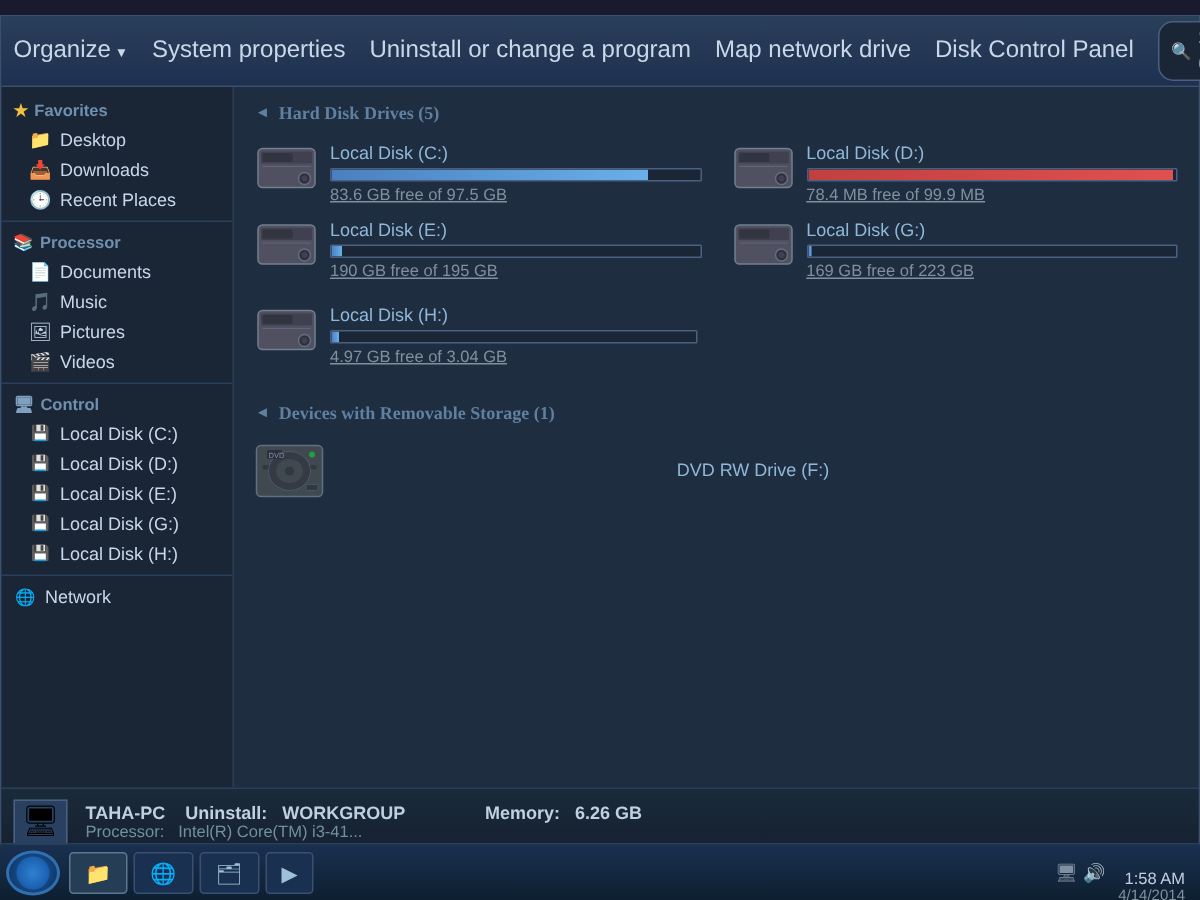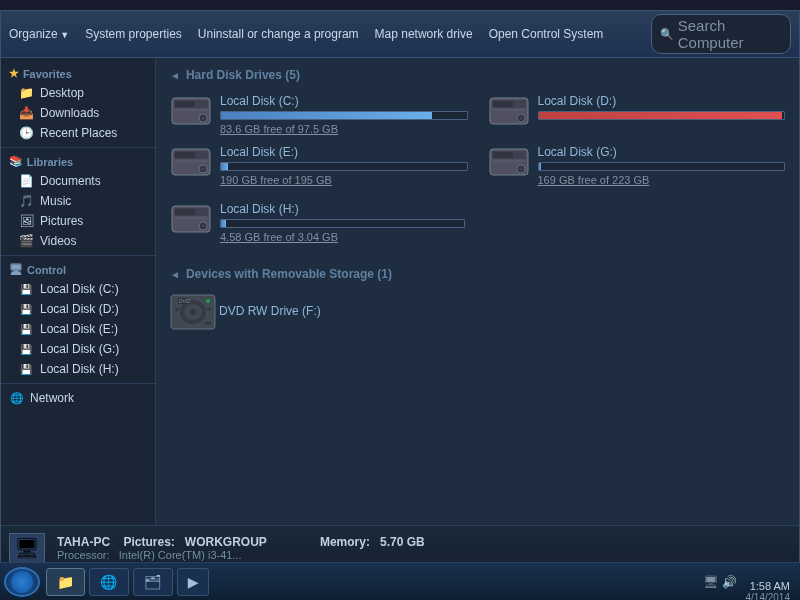--- a/index.html
+++ b/index.html
@@ -33,21 +33,21 @@
       display: flex;
       align-items: center;
       gap: 16px;
       border-bottom: 1px solid #3a5070;
       min-height: 28px;
     }
 
     .toolbar-item {
       color: #c8d8e8;
       cursor: pointer;
-      font-size: 12px;
+      font-size: 16px;
       white-space: nowrap;
     }
 
     .toolbar-item.with-arrow::after {
       content: ' ▼';
       font-size: 9px;
     }
 
     .search-box {
       margin-left: auto;
@@ -137,20 +137,21 @@
     }
 
     .section-header {
       display: flex;
       align-items: center;
       gap: 6px;
       color: #6080a0;
       font-size: 12px;
       font-weight: bold;
       margin-bottom: 12px;
+      font-family: Liberation Serif, serif;
     }
 
     .section-header::before {
       content: '◄';
       font-size: 10px;
     }
 
     .drives-grid {
       display: grid;
       grid-template-columns: 1fr 1fr;
@@ -194,20 +195,21 @@
     }
 
     .drive-space {
       color: #8090a0;
       font-size: 11px;
       text-decoration: underline;
     }
 
     .removable-section {
       margin-top: 24px;
+      text-align: center;
     }
 
     .dvd-item {
       display: flex;
       align-items: center;
       gap: 3px;
       margin-top: 8px;
       cursor: pointer;
     }
 
@@ -358,21 +360,21 @@
 </head>
 <body>
 
 <div class="window">
 
   <div class="toolbar">
     <span class="toolbar-item with-arrow">Organize</span>
     <span class="toolbar-item">System properties</span>
     <span class="toolbar-item">Uninstall or change a program</span>
     <span class="toolbar-item">Map network drive</span>
-    <span class="toolbar-item">Open Control System</span>
+    <span class="toolbar-item">Disk Control Panel</span>
     <div class="search-box">
       <span>🔍</span>
       <span style="font-size:15px;">Search Computer</span>
     </div>
   </div>
 
   <div class="main-area">
 
     <div class="sidebar">
 
@@ -393,21 +395,21 @@
           <span class="sidebar-item-icon">🕒</span>
           <span>Recent Places</span>
         </div>
       </div>
 
       <div class="sidebar-divider"></div>
 
       <div class="sidebar-section">
         <div class="sidebar-section-title">
           <span class="icon-lib">📚</span>
-          <span>Libraries</span>
+          <span>Processor</span>
         </div>
         <div class="sidebar-item">
           <span class="sidebar-item-icon">📄</span>
           <span>Documents</span>
         </div>
         <div class="sidebar-item">
           <span class="sidebar-item-icon">🎵</span>
           <span>Music</span>
         </div>
         <div class="sidebar-item">
@@ -492,20 +494,21 @@
             <circle cx="33" cy="24" r="4" fill="#303040" stroke="#607080" stroke-width="1"></circle>
             <circle cx="33" cy="24" r="2" fill="#404050"></circle>
             <rect x="5" y="7" width="20" height="6" rx="1" fill="#303540"></rect>
             <line x1="5" y1="16" x2="37" y2="16" stroke="#607080" stroke-width="0.5"></line>
           </svg>
           <div class="drive-info">
             <div class="drive-name">Local Disk (D:)</div>
             <div class="progress-bar-bg">
               <div class="progress-bar-fill low" style="width:99%"></div>
             </div>
+            <div class="drive-space">78.4 MB free of 99.9 MB</div>
           </div>
         </div>
 
         <div class="drive-item">
           <svg class="hdd-svg" viewBox="0 0 42 34">
             <rect x="2" y="4" width="38" height="26" rx="3" fill="#505060" stroke="#708090" stroke-width="1"></rect>
             <rect x="4" y="6" width="34" height="8" rx="1" fill="#404050"></rect>
             <circle cx="33" cy="24" r="4" fill="#303040" stroke="#607080" stroke-width="1"></circle>
             <circle cx="33" cy="24" r="2" fill="#404050"></circle>
             <rect x="5" y="7" width="20" height="6" rx="1" fill="#303540"></rect>
@@ -546,21 +549,21 @@
           <circle cx="33" cy="24" r="4" fill="#303040" stroke="#607080" stroke-width="1"></circle>
           <circle cx="33" cy="24" r="2" fill="#404050"></circle>
           <rect x="5" y="7" width="20" height="6" rx="1" fill="#303540"></rect>
           <line x1="5" y1="16" x2="37" y2="16" stroke="#607080" stroke-width="0.5"></line>
         </svg>
         <div class="drive-info">
           <div class="drive-name">Local Disk (H:)</div>
           <div class="progress-bar-bg">
             <div class="progress-bar-fill" style="width:2%"></div>
           </div>
-          <div class="drive-space">4.58 GB free of 3.04 GB</div>
+          <div class="drive-space">4.97 GB free of 3.04 GB</div>
         </div>
       </div>
 
       <div class="removable-section">
         <div class="section-header">
           <span>Devices with Removable Storage (1)</span>
         </div>
 
         <div class="dvd-item">
           <svg class="dvd-svg" viewBox="0 0 46 38">
@@ -588,27 +591,27 @@
 
     </div>
   </div>
 
   <div class="statusbar">
     <div class="statusbar-computer-icon">🖥</div>
     <div class="statusbar-info">
       <div class="statusbar-name">
         <span>TAHA-PC</span>
         &nbsp;&nbsp;
-        <span>Pictures:</span>
+        <span>Uninstall:</span>
         &nbsp;
         <span>WORKGROUP</span>
         &nbsp;&nbsp;&nbsp;&nbsp;&nbsp;&nbsp;&nbsp;&nbsp;&nbsp;&nbsp;&nbsp;&nbsp;&nbsp;&nbsp;
         <span>Memory:</span>
         &nbsp;
-        <span>5.70 GB</span>
+        <span>6.26 GB</span>
       </div>
       <div class="statusbar-detail">
         <span>Processor:</span>
         &nbsp;
         <span>Intel(R) Core(TM) i3-41...</span>
       </div>
     </div>
   </div>
 
 </div>

